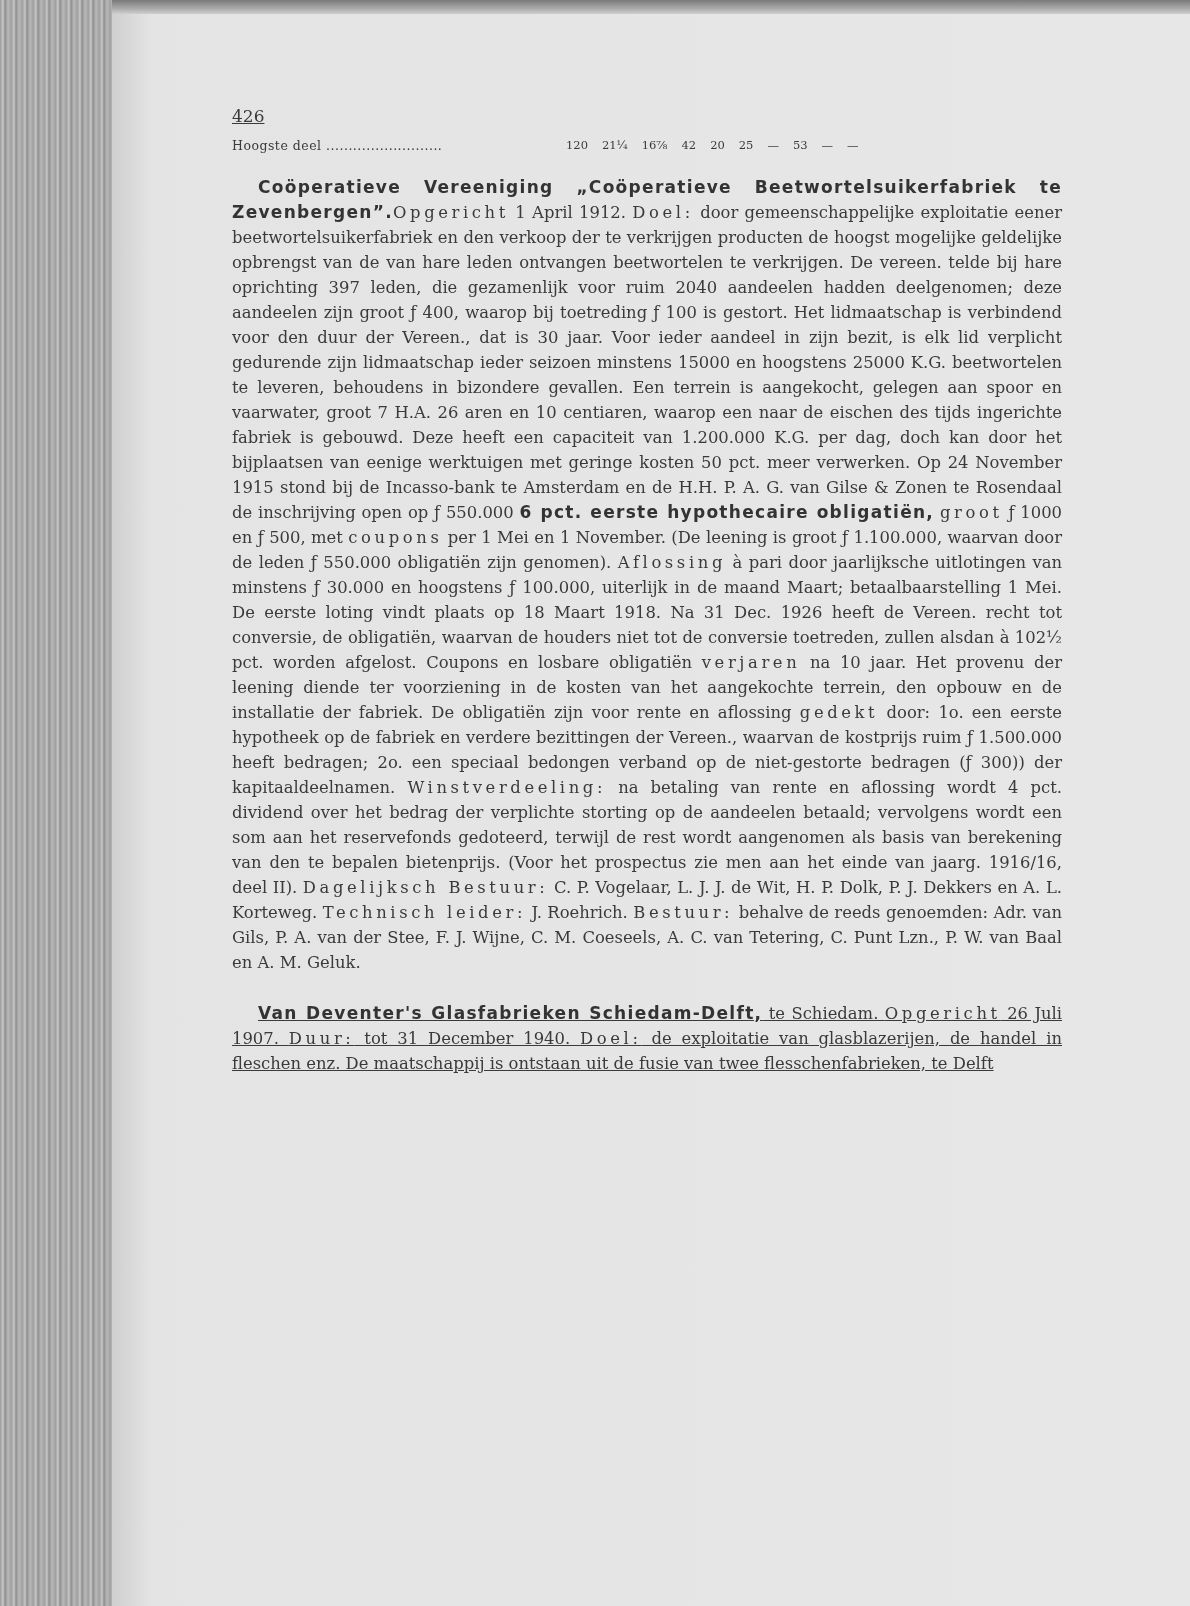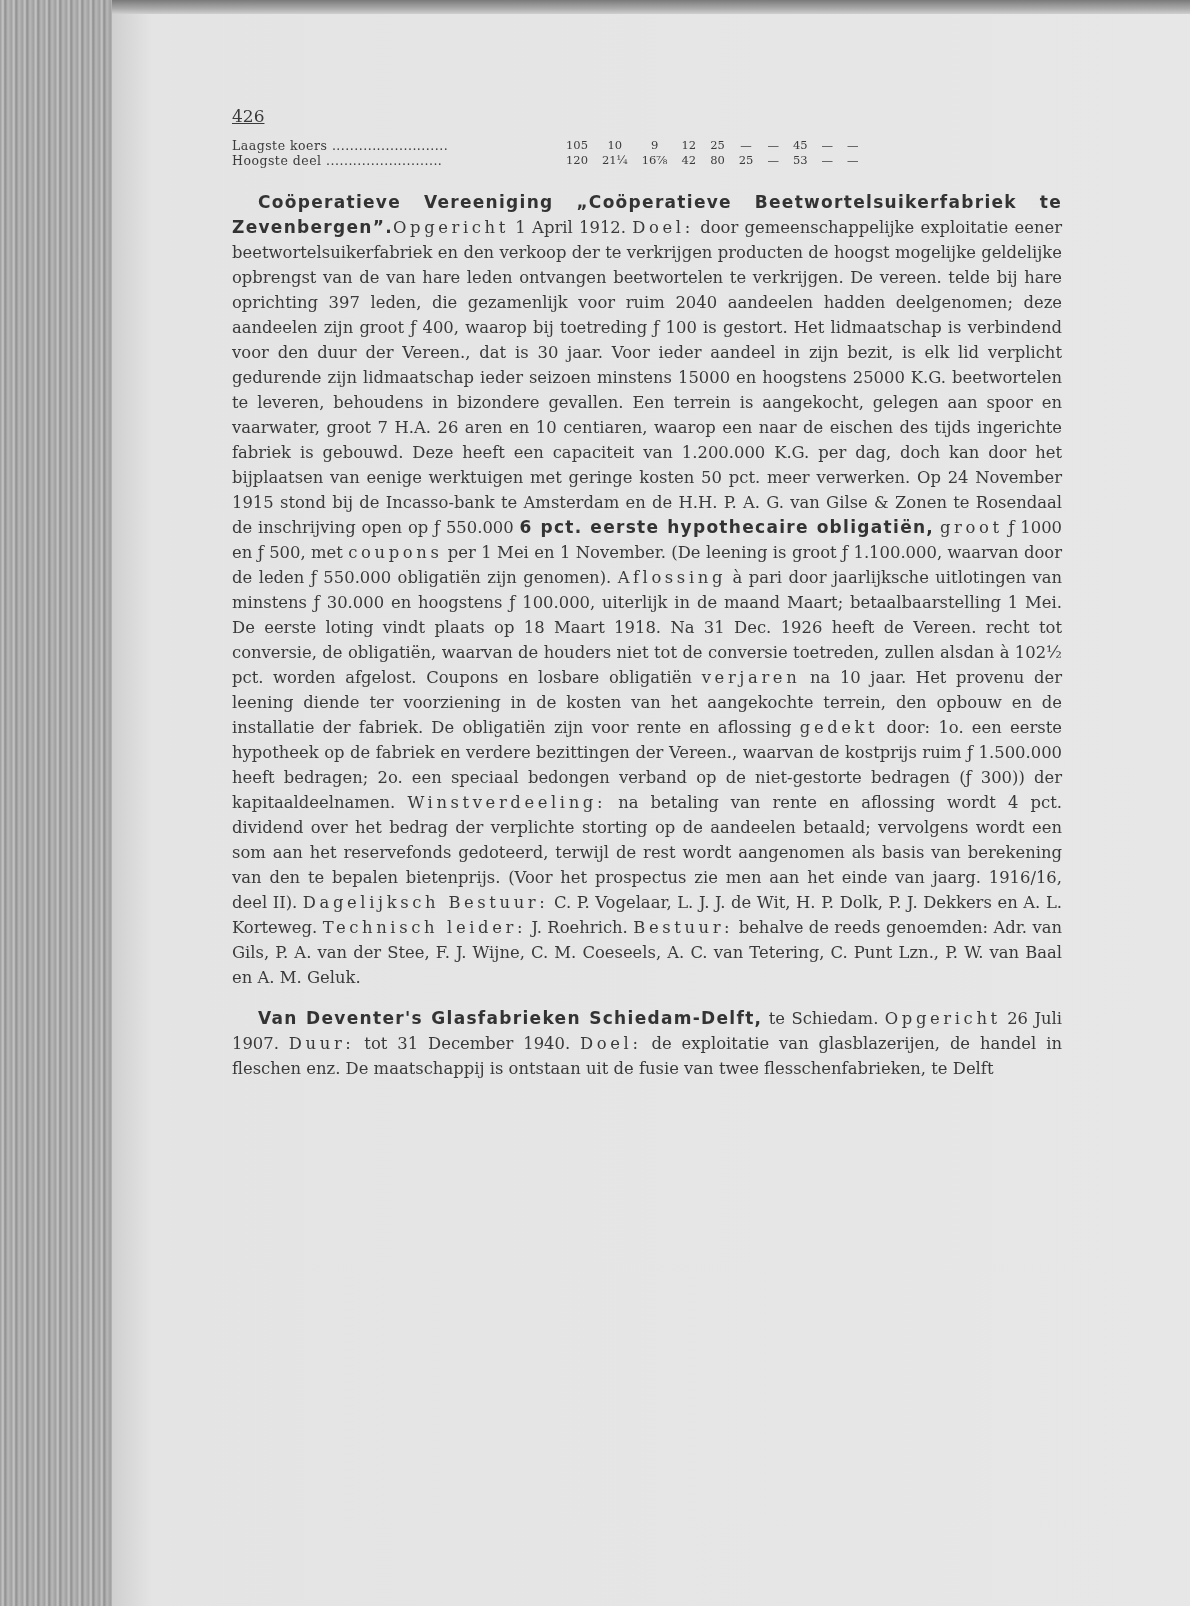--- a/index.html
+++ b/index.html
@@ -24,59 +24,46 @@
   .content { position: absolute; left: 232px; top: 100px; width: 830px; }
   .running-head { position: relative; height: 36px; }
   .page-number { position: absolute; left: 0; top: 6px; font-size: 17px; text-decoration: underline; }
   .running-title { position: absolute; left: 170px; top: 4px; font-size: 18px; font-style: italic; letter-spacing: 1px; }
   .table-title { text-align: center; font-size: 12.5px; letter-spacing: 0.5px; margin-top: 16px; margin-left: -40px; }
   table.koers { border-collapse: collapse; font-size: 11.5px; margin-top: 2px; }
   table.koers td { padding: 0 7px; text-align: center; line-height: 15px; white-space: nowrap; }
   table.koers td.label { text-align: left; padding-left: 0; width: 320px; letter-spacing: 0.5px; font-size: 12.5px; }
   .body-text { font-size: 16.4px; line-height: 25px; text-align: justify; margin-top: 22px; }
   .entry { text-indent: 26px; margin: 0; }
-  .entry + .entry { margin-top: 16px; }
+  .entry + .entry { margin-top: 26px; text-decoration: underline; }
   .heading { font-family: "DejaVu Sans", "Liberation Sans", sans-serif; font-weight: bold; letter-spacing: 1.3px; font-size: 17px; color: #333; }
   .spaced { letter-spacing: 3.6px; }
 </style>
 </head>
 <body>
 
 <div class="top-edge"></div>
 <div class="book-edge"></div>
 
 <div class="page"></div>
 
 <div class="content">
   <div class="running-head">
     <span class="page-number">426</span>
   </div>
 
   <table class="koers">
     <tbody>
     <tr>
-      <td class="label">Laagste koers ..........................</td>
-      <td>105</td>
-      <td>10</td>
-      <td>9</td>
-      <td>12</td>
-      <td>25</td>
-      <td>—</td>
-      <td>—</td>
-      <td>45</td>
-      <td>—</td>
-      <td>—</td>
-    </tr>
-    <tr>
       <td class="label">Hoogste deel ..........................</td>
       <td>120</td>
       <td>21¼</td>
       <td>16⅞</td>
       <td>42</td>
-      <td>80</td>
+      <td>20</td>
       <td>25</td>
       <td>—</td>
       <td>53</td>
       <td>—</td>
       <td>—</td>
     </tr>
   </tbody>
     </table>
 
   <div class="body-text">

